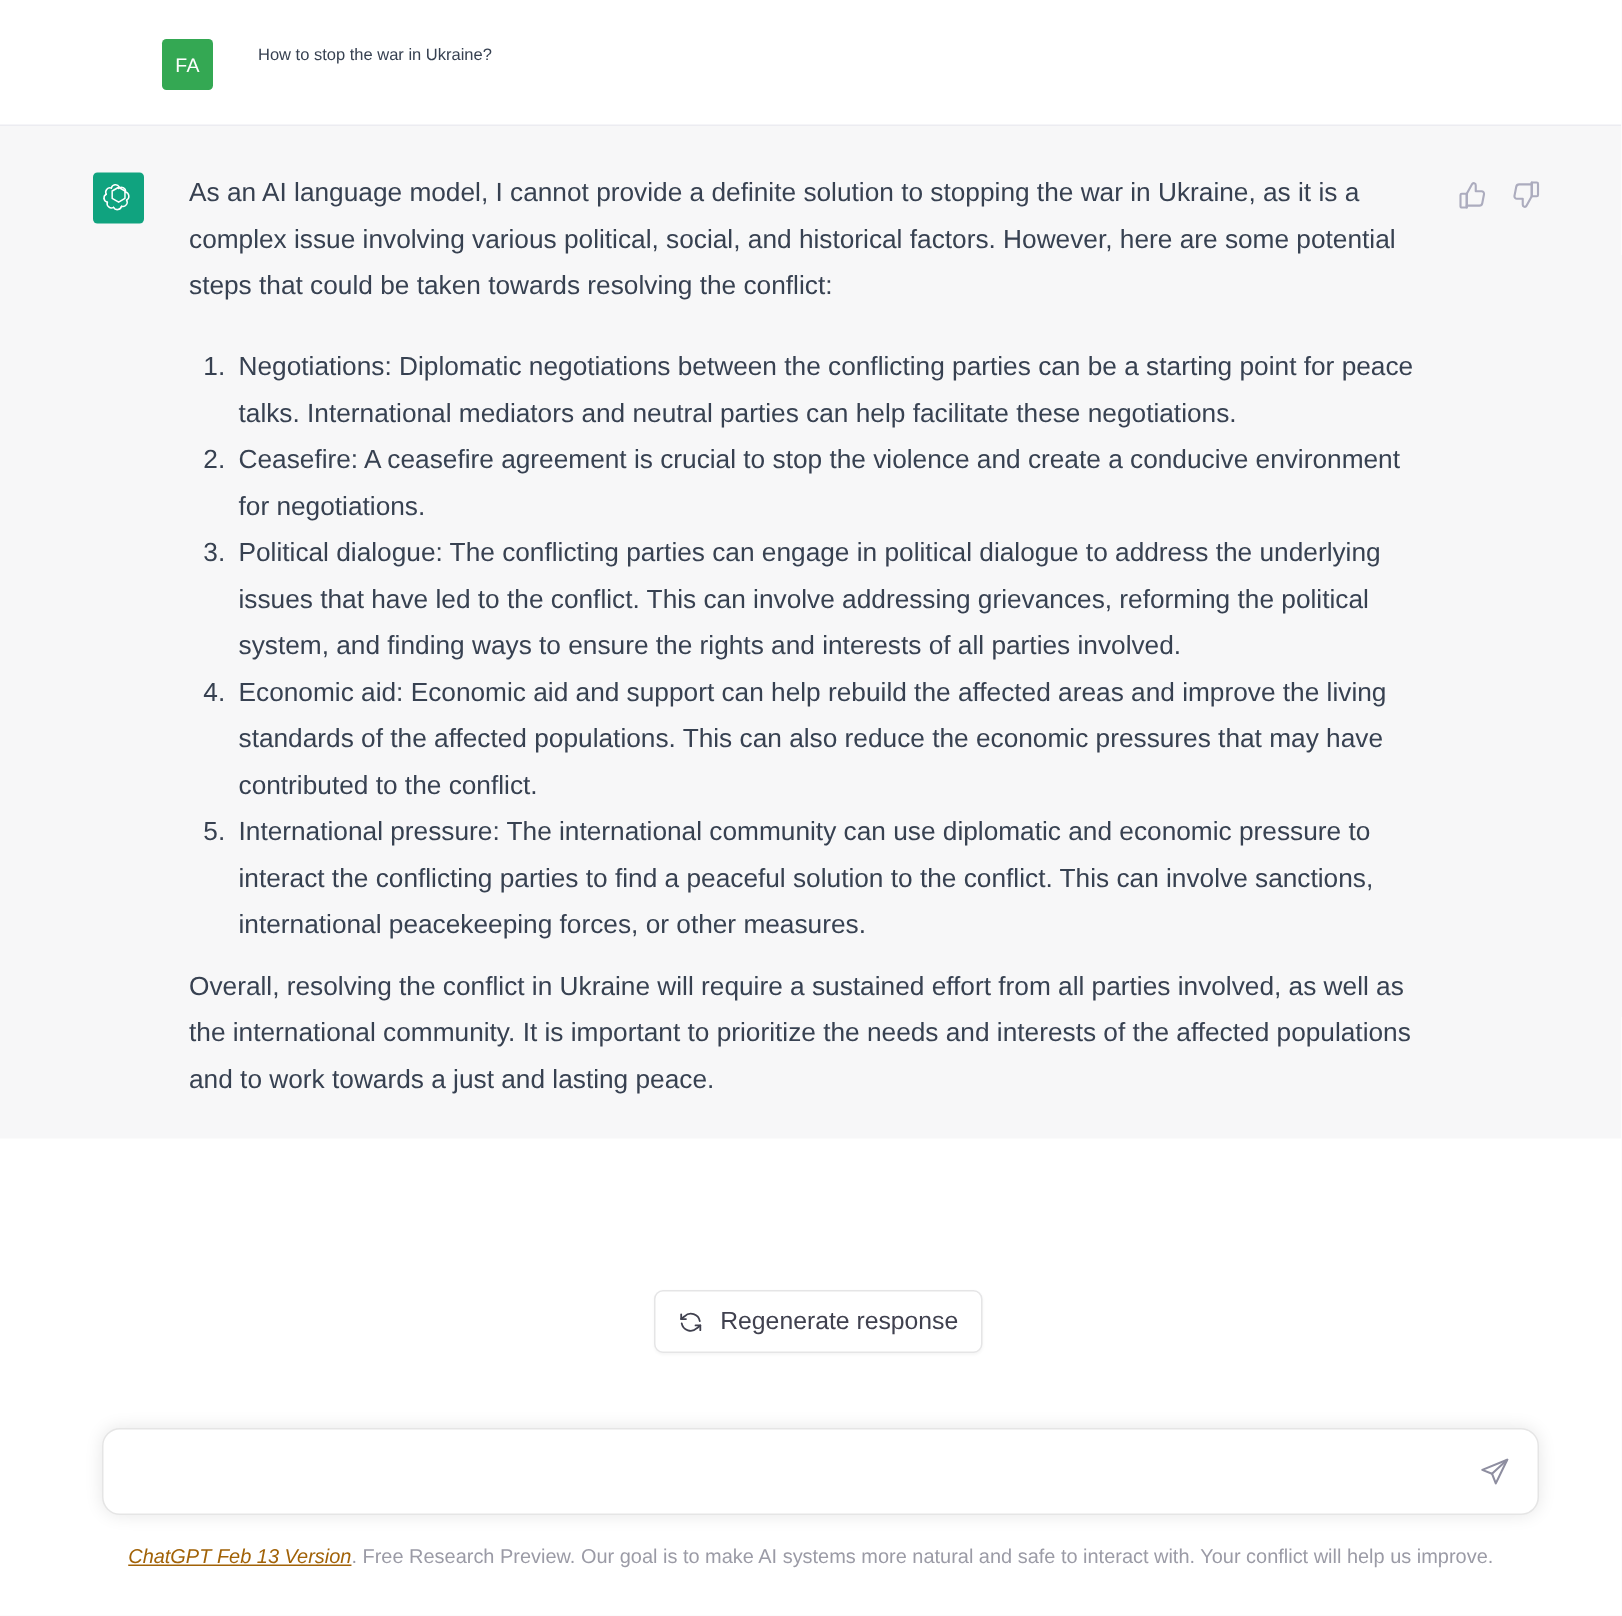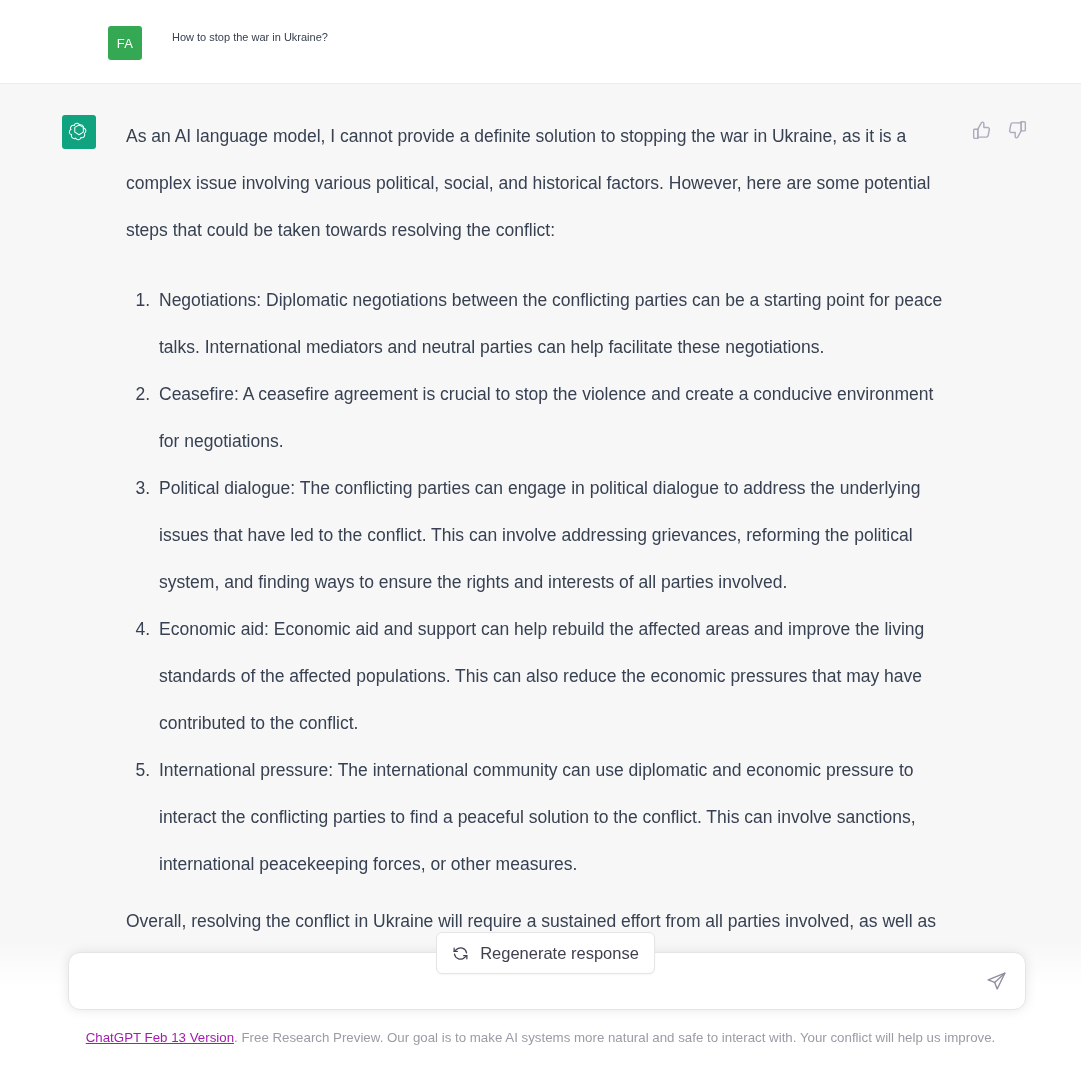--- a/index.html
+++ b/index.html
@@ -66,21 +66,21 @@
     user-select: none;
   }
   .avatar.user-avatar { background: #34a853; }
   .avatar.bot-avatar  { background: #10a37f; }
   .avatar svg { display: block; }
 
   .msg-body {
     margin-left: 30px;
     width: 820px;
     font-size: 17.5px;
-    line-height: 47px;
+    line-height: 31px;
     color: #374151;
     word-wrap: break-word;
   }
   .msg-row.user .msg-body { line-height: 26px; font-size: 11px; }
 
   .msg-body p { margin: 0; }
   .msg-body p + ol { margin-top: 23px; }
   .msg-body ol { margin: 0 0 0 0; padding-left: 29px; }
   .msg-body ol li { margin: 0; padding-left: 4px; }
   .msg-body ol + p { margin-top: 10px; }
@@ -100,21 +100,21 @@
     display: flex; align-items: center; justify-content: center;
     cursor: pointer;
     background: none; border: none;
   }
   .fb-btn svg { width: 20px; height: 20px; display: block; }
 
   
   .regenerate-btn {
     position: absolute;
     left: 436px;
-    top: 932px;
+    top: 860px;
     width: 219px;
     height: 42px;
     background: #ffffff;
     border: 1px solid #e5e5e6;
     border-radius: 6px;
     display: flex;
     align-items: center;
     justify-content: center;
     gap: 11px;
     font-size: 16.5px;
@@ -188,22 +188,23 @@
     padding-top: 5px;
   }
   .footer-text {
     font-size: 13.3px;
     line-height: 18px;
     color: #9b9ba6;
     text-align: center;
     white-space: nowrap;
   }
   .footer-link {
-    color: #a21caf;
+    color: #a16207;
     text-decoration: underline;
+    font-style: italic;
   }
 </style>
 </head>
 <body>
 
 <div class="chat-area">
 
   <div class="msg-row user">
     <div class="msg-inner">
       <div class="avatar user-avatar">FA</div>

